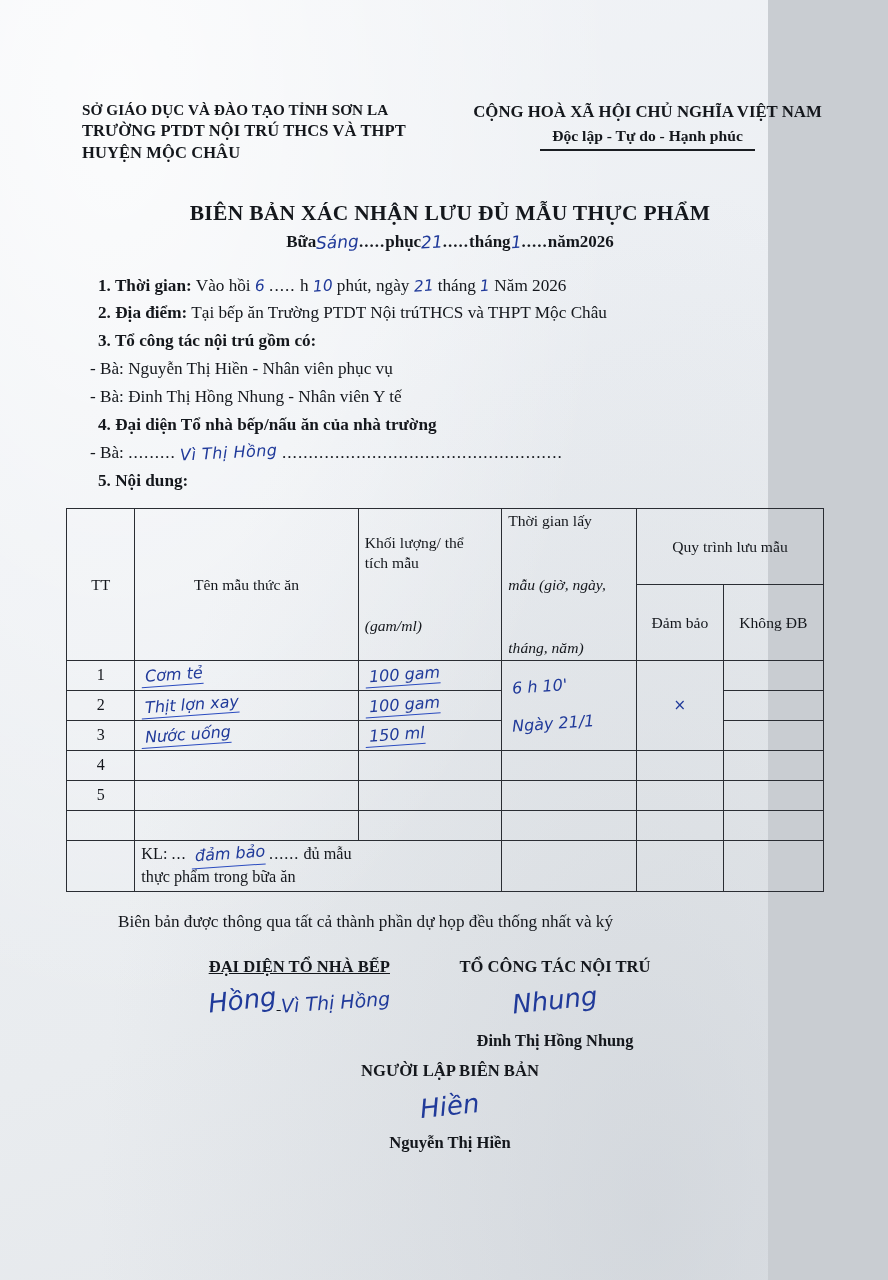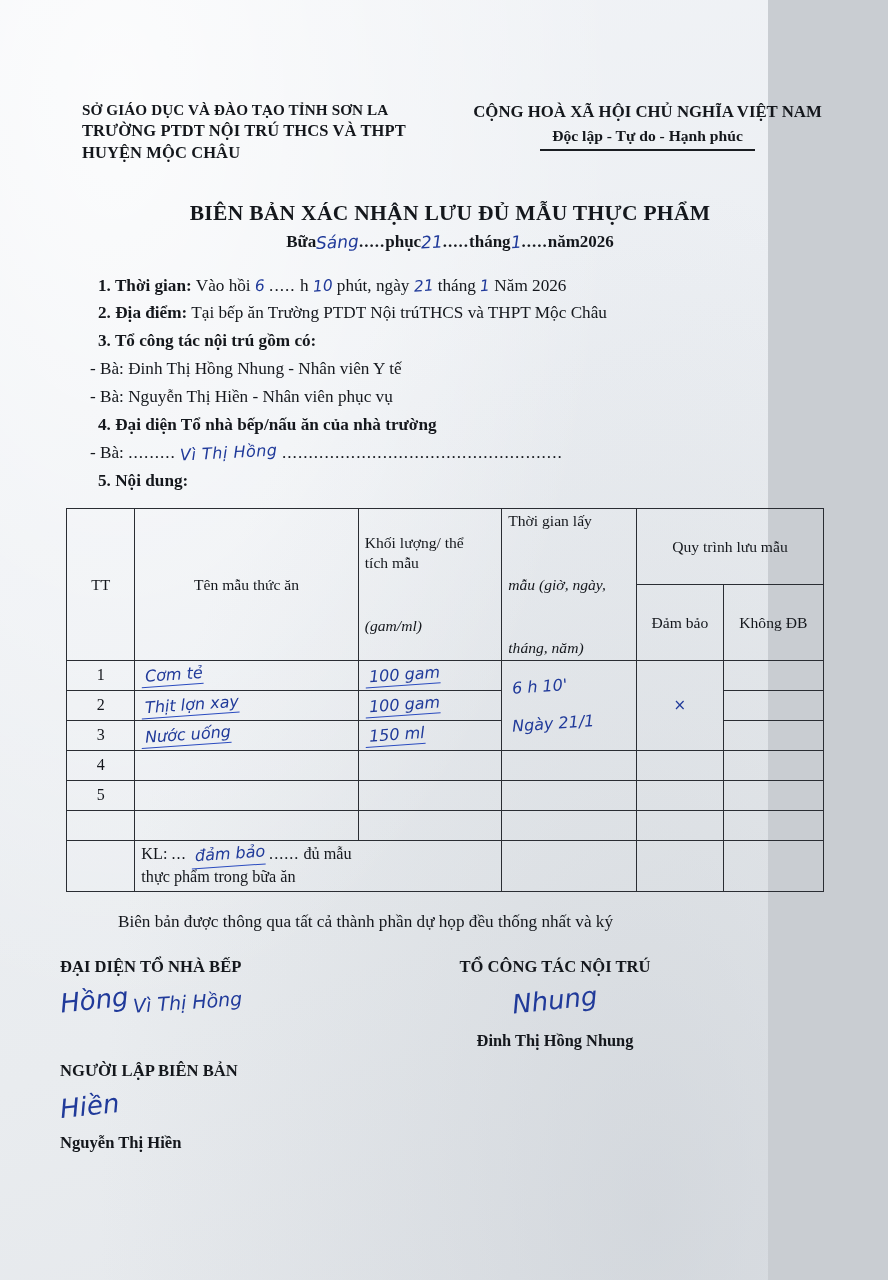--- a/index.html
+++ b/index.html
@@ -185,21 +185,21 @@
   }
   .closing .first { text-indent: 52px; }
 
   .sign-row {
     margin-top: 22px;
     display: flex;
     justify-content: flex-start;
     font-size: 16.6px;
     font-weight: bold;
   }
-  .sign-col-left { width: 330px; text-align: left; }
+  .sign-col-left { width: 330px; text-align: right; text-decoration: underline; }
   .sign-col-right { width: 330px; text-align: center; }
   .sig {
     font-family: "DejaVu Sans", sans-serif;
     color: #203a9a;
     font-style: italic;
     font-size: 26px;
     font-weight: normal;
     transform: rotate(-6deg);
     display: inline-block;
   }
@@ -211,21 +211,21 @@
     font-weight: normal;
     transform: rotate(-4deg);
     display: inline-block;
   }
   .sig-name {
     font-weight: bold;
     font-size: 16.4px;
   }
   .center-block {
     margin-top: 10px;
-    text-align: left;
+    text-align: center;
     font-size: 16.6px;
     font-weight: bold;
   }
 </style>
 </head>
 <body>
 
 <div class="page">
   <div class="paper-shade"></div>
 
@@ -278,22 +278,22 @@
 
       <div class="ln ind">
         <b class="lbl">2. Địa điểm:</b>
         <span>Tại bếp ăn Trường PTDT Nội trúTHCS và THPT Mộc Châu</span>
       </div>
 
       <div class="ln ind">
         <b class="lbl">3. Tổ công tác nội trú gồm có:</b>
       </div>
 
+      <div class="ln ind2">- Bà: Nguyễn Thị Hiền - Nhân viên phục vụ</div>
       <div class="ln ind2">- Bà: Đinh Thị Hồng Nhung - Nhân viên Y tế</div>
-      <div class="ln ind2">- Bà: Nguyễn Thị Hiền - Nhân viên phục vụ</div>
 
       <div class="ln ind">
         <b class="lbl">4. Đại diện Tổ nhà bếp/nấu ăn của nhà trường</b>
       </div>
 
       <div class="ln ind2">
         <span>- Bà:</span>
         <span class="dots">.........</span>
         <span class="hw-name">Vì Thị Hồng</span>
         <span class="dots">.....................................................</span>

